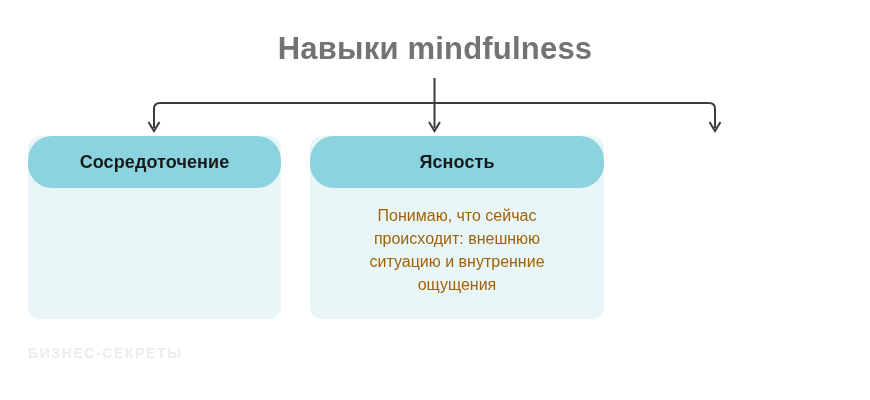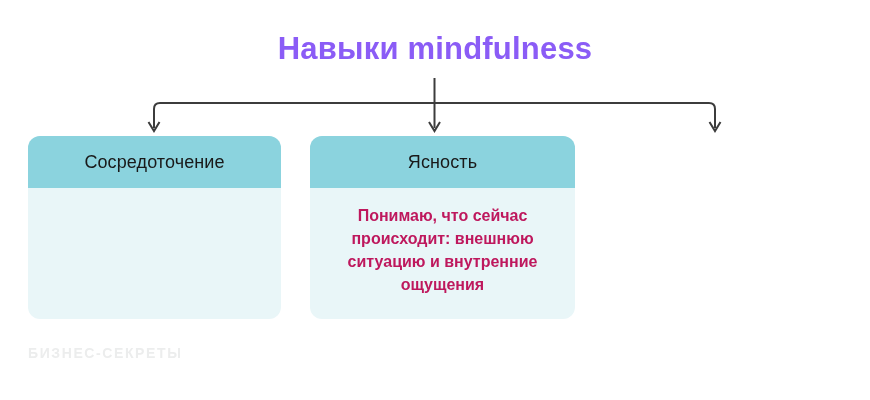--- a/index.html
+++ b/index.html
@@ -24,21 +24,21 @@
   
   .title {
     position: absolute;
     left: 0;
     top: 30px;
     width: 870px;
     text-align: center;
     font-size: 31px;
     font-weight: bold;
     letter-spacing: 0.2px;
-    color: #8b5cf6;
+    color: #737373;
     line-height: 38px;
     white-space: nowrap;
   }
 
   
   .connector {
     position: absolute;
     left: 0;
     top: 0;
     width: 870px;
@@ -51,51 +51,51 @@
     position: absolute;
     top: 136px;
     height: 183px;
     border-radius: 12px;
     overflow: hidden;
     background: #e9f6f8;
     display: flex;
     flex-direction: column;
   }
   .card-1 { left: 28px;  width: 253px; }
-  .card-2 { left: 310px; width: 265px; }
+  .card-2 { left: 310px; width: 294px; }
   .card-3 { left: 594px; width: 248px; }
 
   .card-header {
     height: 52px;
     flex: 0 0 52px;
     background: #8bd3de;
     display: flex;
     align-items: center;
     justify-content: center;
     font-size: 18px;
-    font-weight: normal;
+    font-weight: bold;
     color: #191919;
     letter-spacing: 0.1px;
+    border-radius: 24px;
   }
 
   .card-body {
     flex: 1 1 auto;
     display: flex;
     align-items: center;
     justify-content: center;
     padding: 4px 12px 12px 12px;
     box-sizing: border-box;
   }
   .card-body-text {
     font-size: 16px;
     line-height: 23px;
-    color: #be185d;
+    color: #a16207;
     text-align: center;
     white-space: pre-line;
-    font-weight: bold;
   }
 
   
   .watermark {
     position: absolute;
     left: 28px;
     top: 345px;
     font-size: 14px;
     font-weight: bold;
     letter-spacing: 1.6px;

